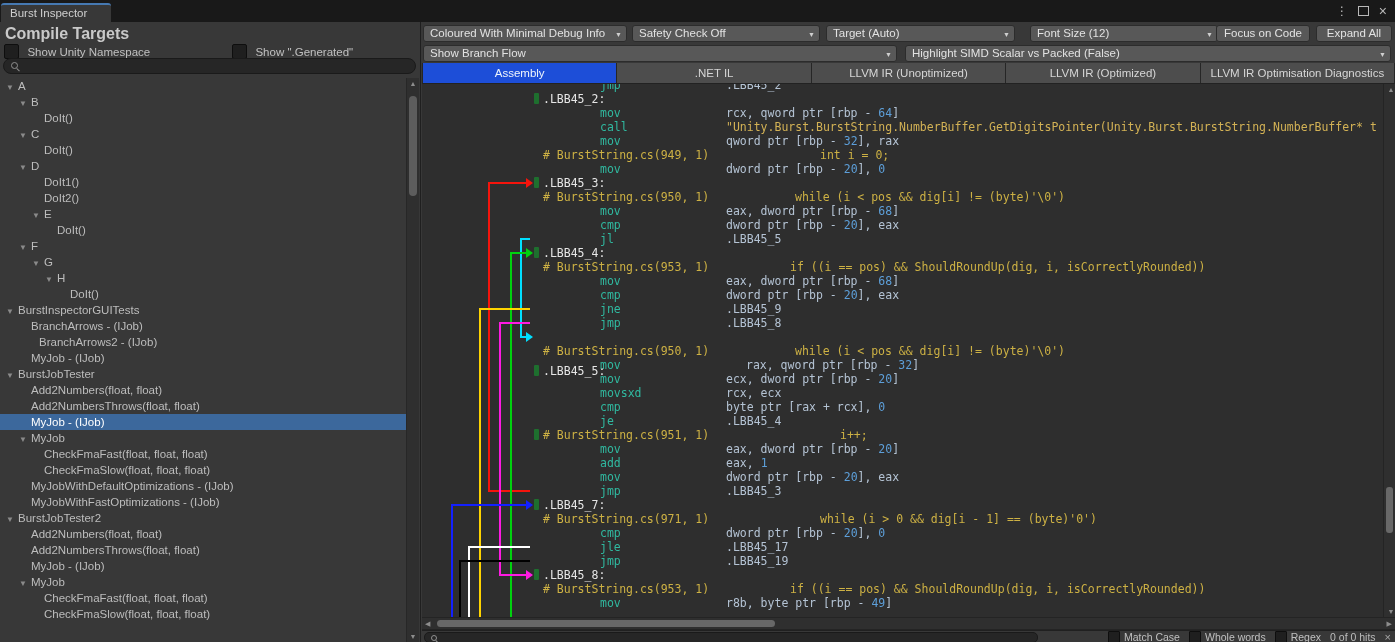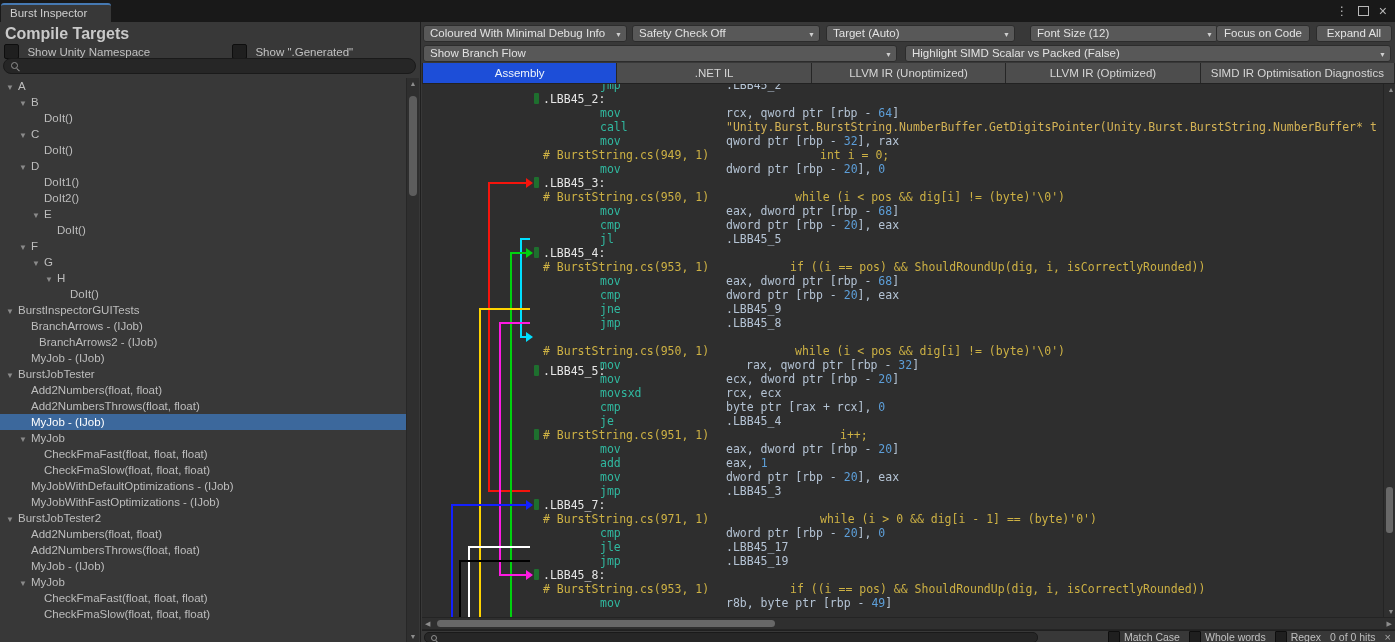--- a/index.html
+++ b/index.html
@@ -158,21 +158,21 @@
       <div class="btn" style="left: 1316px; top: 25px; width: 76px;"><span>Expand All</span></div>
       <div class="dd" style="left: 423px; top: 45px; width: 474px;"><span>Show Branch Flow</span><span class="arr">▼</span></div>
       <div class="dd" style="left: 905px; top: 45px; width: 486px;"><span>Highlight SIMD Scalar vs Packed (False)</span><span class="arr">▼</span></div>
     </div>
 
   <div class="tabs" id="tabs">
       <div class="tab sel">Assembly</div>
       <div class="tab">.NET IL</div>
       <div class="tab">LLVM IR (Unoptimized)</div>
       <div class="tab">LLVM IR (Optimized)</div>
-      <div class="tab">SIMD IR Optimisation Diagnostics</div>
+      <div class="tab">LLVM IR Optimisation Diagnostics</div>
     </div>
 
   <div class="code" id="code">
     <div id="arrows">
         <div class="av" style="left: 66px; top: 98px; height: 310px; background: rgb(245, 20, 12);"></div>
         <div class="ah" style="left: 67px; top: 98px; width: 38px; background: rgb(245, 20, 12);"></div>
         <div class="ahead" style="left: 104px; top: 94px; border-left-color: rgb(245, 20, 12);"></div>
         <div class="ah" style="left: 67px; top: 406px; width: 41px; background: rgb(245, 20, 12);"></div>
         <div class="av" style="left: 98px; top: 154px; height: 100px; background: rgb(0, 223, 255);"></div>
         <div class="ah" style="left: 99px; top: 154px; width: 9px; background: rgb(0, 223, 255);"></div>

